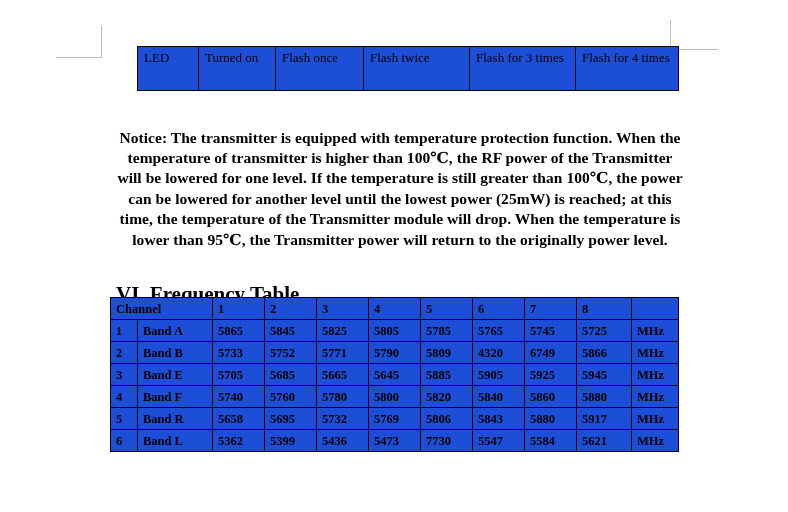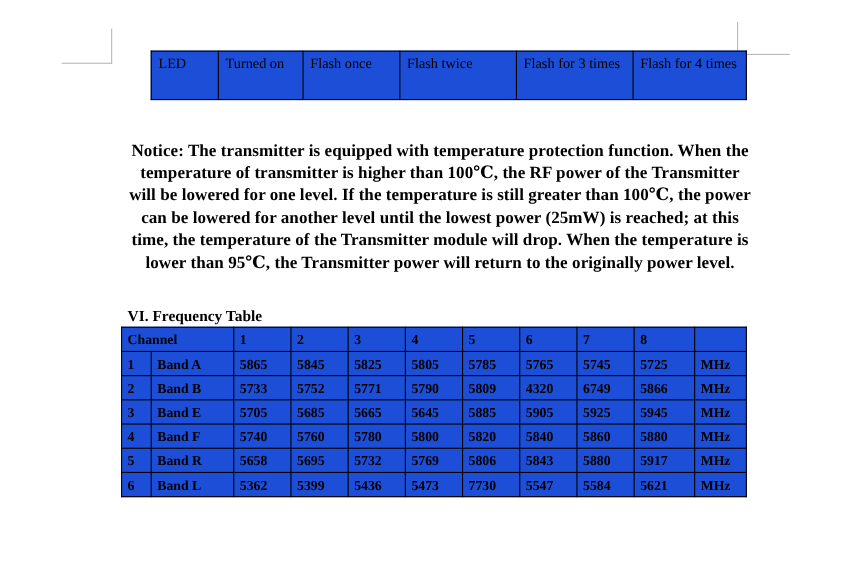--- a/index.html
+++ b/index.html
@@ -77,21 +77,21 @@
     font-weight: bold;
     letter-spacing: 0.05px;
     text-align: center;
   }
 
   
   #section-heading {
     position: absolute;
     left: 116px;
     top: 266px;
-    font-size: 14px;
+    font-size: 21px;
     line-height: 22px;
     font-weight: bold;
   }
 
   
   #freq-table {
     left: 110px;
     top: 297px;
     width: 568px;
   }

